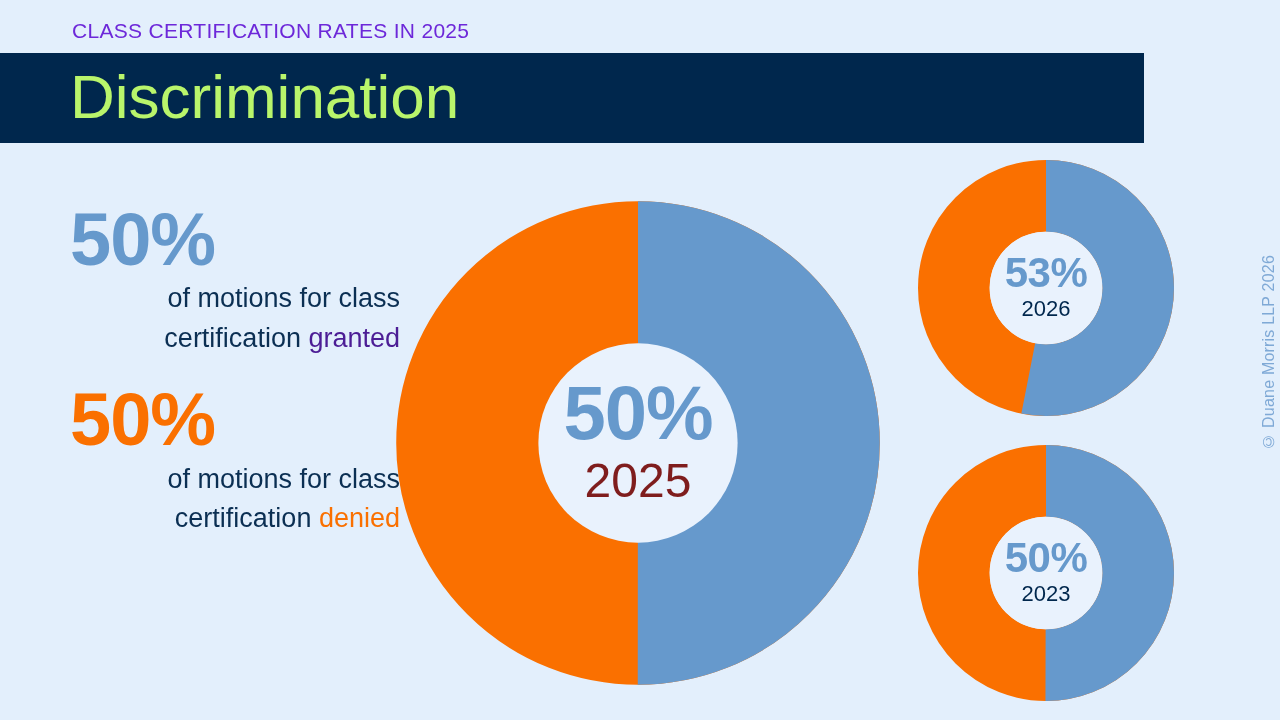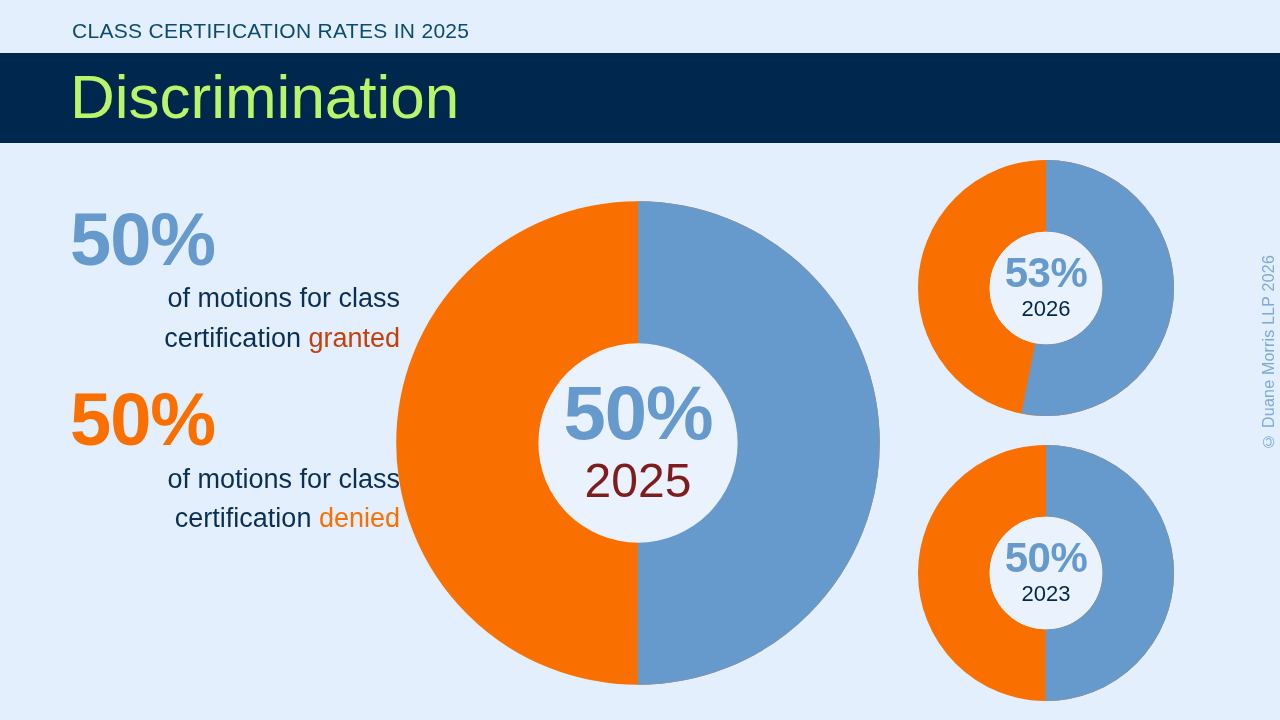--- a/index.html
+++ b/index.html
@@ -24,31 +24,31 @@
     overflow: hidden;
   }
 
   
   .kicker {
     position: absolute;
     left: 72px;
     top: 19px;
     font-size: 21px;
     letter-spacing: 0.3px;
-    color: #0c4a6e;
+    color: #6d28d9;
     white-space: nowrap;
     font-weight: 400;
   }
 
   
   .title-band {
     position: absolute;
     left: 0;
     top: 53px;
-    width: 1280px;
+    width: 1144px;
     height: 90px;
     background: #00274d;
   }
   .title-text {
     position: absolute;
     left: 70px;
     top: 50%;
     transform: translateY(-52%);
     font-size: 62px;
     line-height: 1;
@@ -77,21 +77,21 @@
   .stat-number.granted { color: #6699cc; }
   .stat-number.denied  { color: #fa7000; }
 
   .stat-desc {
     font-size: 27px;
     line-height: 1.48;
     color: #0b2f53;
     font-weight: 400;
     text-align: right;
   }
-  .em-granted { color: #c2410c; }
+  .em-granted { color: #4c1d95; }
   .em-denied  { color: #fa7000; }
 
   
   .donut {
     position: absolute;
   }
   .donut svg { display: block; }
 
   .donut-center {
     position: absolute;

